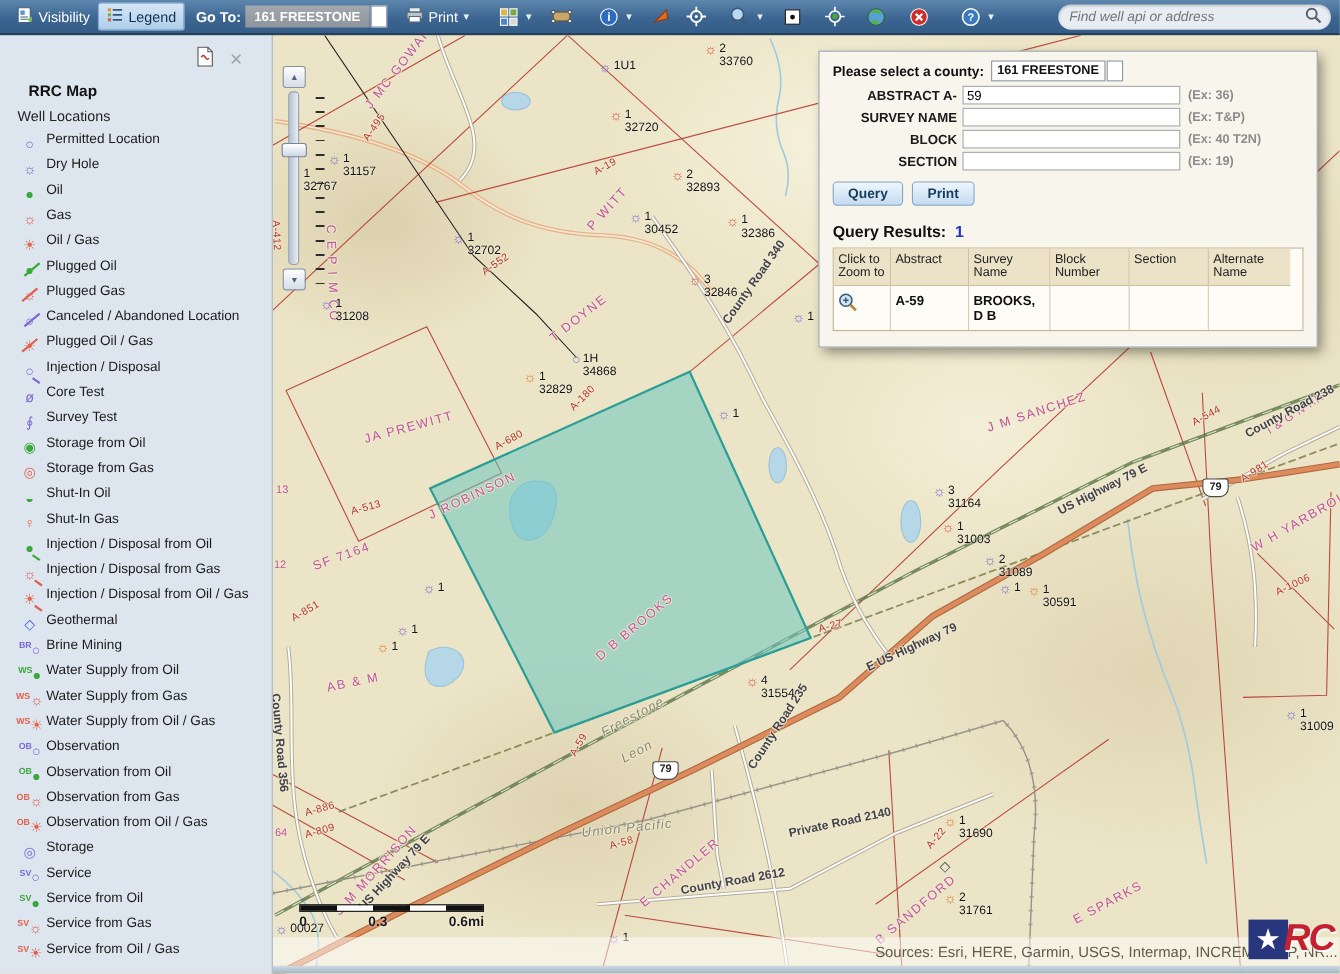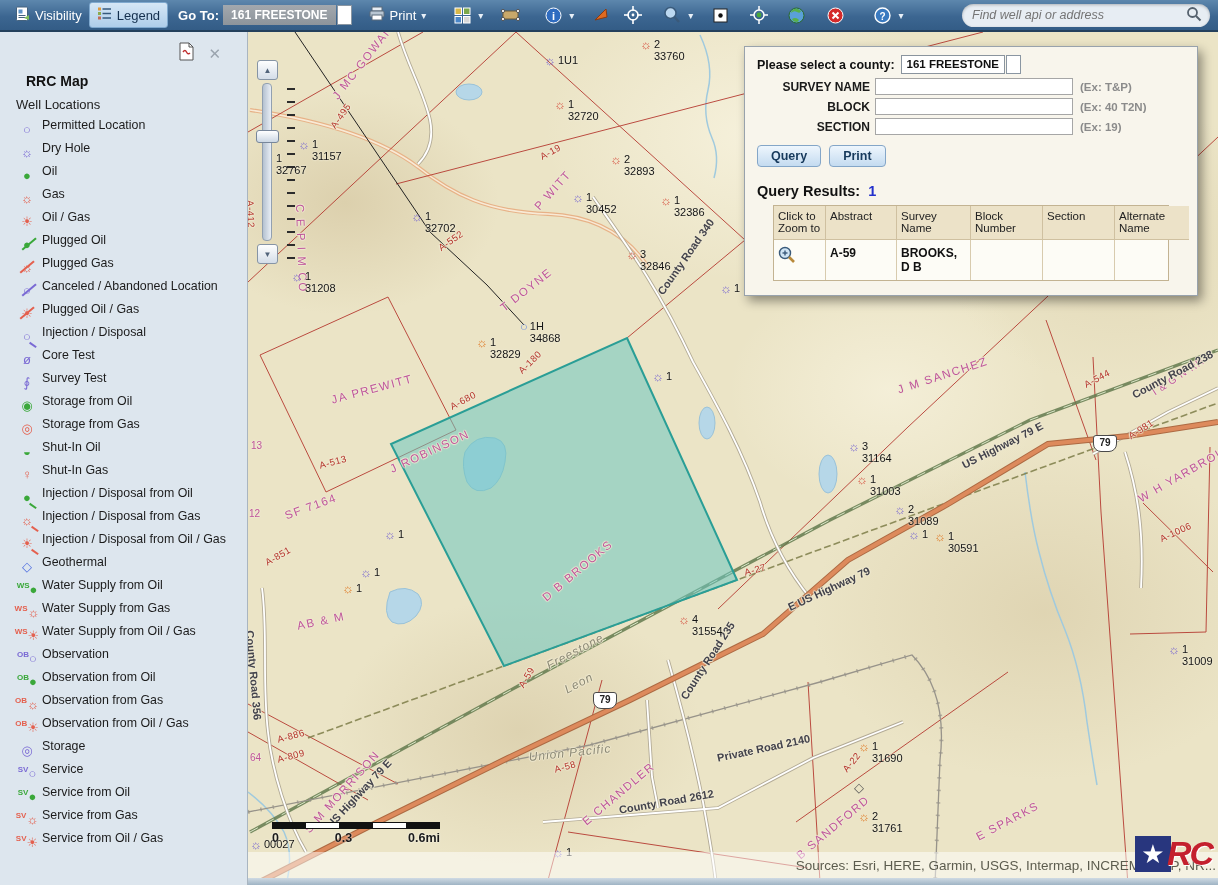--- a/index.html
+++ b/index.html
@@ -108,21 +108,21 @@
   .field-row{display:flex;align-items:center;margin:3px 8px 3px 0;}
   .flabel{width:130px;text-align:right;font-weight:bold;font-size:12px;color:#1a1a1a;padding-right:5px;}
   .field-row input{width:198px;height:17px;border:1px solid #a6a6a6;font-size:12px;
     font-family:inherit;padding:0 3px;background:#fff;}
   .fhint{color:#8b8b8b;font-size:11.5px;font-weight:bold;padding-left:7px;}
   .btn-row{margin:10px 0 0 12px;display:flex;gap:8px;}
   .dlg-btn{padding:3px 13px;background:linear-gradient(#eef6fd,#c4dbf0);border:1px solid #84a6c8;
     border-radius:4px;font-weight:bold;font-size:12.5px;color:#173a5c;font-family:inherit;}
   .results-row{margin:16px 0 6px 12px;font-size:14.5px;font-weight:bold;color:#111;}
   .results-count{color:#2431cc;margin-left:8px;}
-  .rtable{margin:0 28px;display:grid;grid-template-columns:52px 71px 74px 72px 72px 74px;
+  .rtable{margin:0 12px;display:grid;grid-template-columns:52px 71px 74px 72px 72px 74px;
     border:1px solid #c3b392;background:#fdfcf6;}
   .rth{background:#ece2c8;border-right:1px solid #cfc0a0;border-bottom:1px solid #cfc0a0;
     font-size:11.5px;color:#222;padding:4px 4px;min-height:34px;}
   .rtd{border-right:1px solid #d8cbae;font-size:12px;font-weight:bold;color:#111;padding:6px 4px;
     min-height:40px;}
   .rth:last-child,.rtd:last-child{border-right:none;}
 </style>
 </head>
 <body>
 
@@ -371,20 +371,24 @@
       <div class="leg-item tailed">
         <span class="licon"><span class="lpre" style="color: rgb(228, 96, 78);"></span><span class="lglyph" style="color: rgb(228, 96, 78);">☀</span></span>
         <span class="llabel">Injection / Disposal from Oil / Gas</span>
       </div>
 
       <div class="leg-item">
         <span class="licon"><span class="lpre" style="color: rgb(74, 106, 224);"></span><span class="lglyph" style="color: rgb(74, 106, 224);">◇</span></span>
         <span class="llabel">Geothermal</span>
       </div>
 
+      <div class="leg-item">
+        <span class="licon"><span class="lpre" style="color: rgb(122, 106, 212);">BR</span><span class="lglyph" style="color: rgb(122, 106, 212);">○</span></span>
+        <span class="llabel">Brine Mining</span>
+      </div>
 
 
       <div class="leg-item">
         <span class="licon"><span class="lpre" style="color: rgb(58, 168, 58);">WS</span><span class="lglyph" style="color: rgb(58, 168, 58);">●</span></span>
         <span class="llabel">Water Supply from Oil</span>
       </div>
 
       <div class="leg-item">
         <span class="licon"><span class="lpre" style="color: rgb(228, 96, 78);">WS</span><span class="lglyph" style="color: rgb(228, 96, 78);">☼</span></span>
         <span class="llabel">Water Supply from Gas</span>
@@ -856,20 +860,25 @@
   </div>
 </div>
 
 <div class="dialog">
   <div class="county-row">
     <span class="county-lbl">Please select a county:</span>
     <span class="county-sel">161 FREESTONE</span>
     <span class="dd-box" style="height:19px;"></span>
   </div>
   <div class="field-row">
+    <span class="flabel">ABSTRACT A-</span>
+    <input value="59" style="">
+    <span class="fhint">(Ex: 36)</span>
+  </div>
+  <div class="field-row">
     <span class="flabel">SURVEY NAME</span>
     <input value="" style="">
     <span class="fhint">(Ex: T&amp;P)</span>
   </div>
   <div class="field-row">
     <span class="flabel">BLOCK</span>
     <input value="" style="">
     <span class="fhint">(Ex: 40 T2N)</span>
   </div>
   <div class="field-row">

